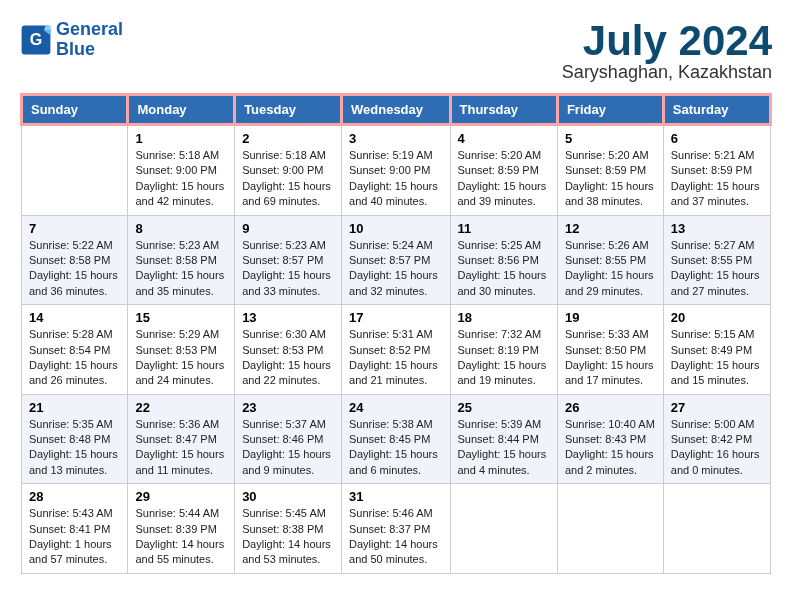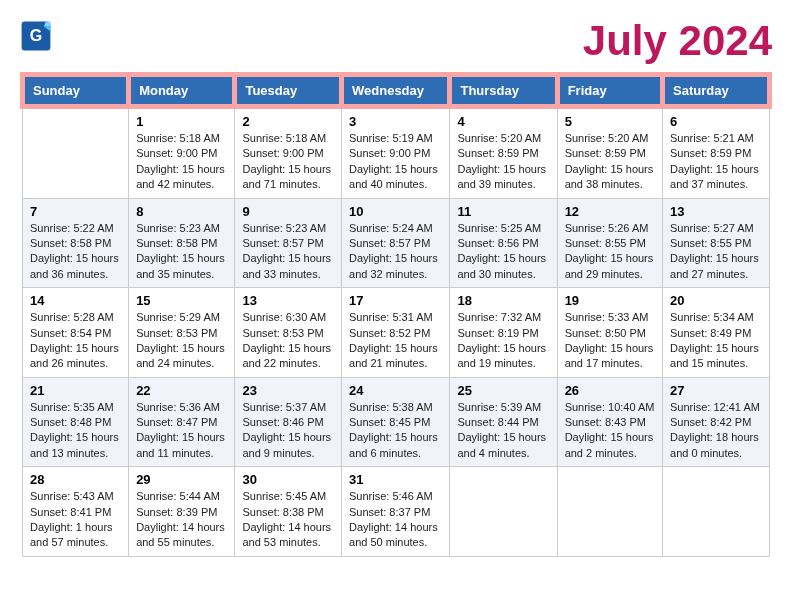--- a/index.html
+++ b/index.html
@@ -33,42 +33,42 @@
     .logo-icon {
       width: 32px;
       height: 32px;
     }
     .title-block {
       text-align: right;
     }
     .month-title {
       font-size: 42px;
       font-weight: bold;
-      color: #be185d;
+      color: #0c4a6e;
       line-height: 1;
     }
     .subtitle {
       font-size: 18px;
       color: #333;
     }
     table {
       width: 100%;
       border-collapse: collapse;
       font-size: 11px;
     }
     thead tr {
       background-color: #2e6db4;
       color: #fff;
     }
     thead th {
       padding: 6px 8px;
       text-align: left;
       font-size: 13px;
       font-weight: bold;
-      border: 5px solid #fca5a5;
+      border: 3px solid #fca5a5;
       margin-left: 6px;
     }
     tbody tr {
       vertical-align: top;
     }
     tbody tr:nth-child(odd) {
       background-color: #fff;
     }
     tbody tr:nth-child(even) {
       background-color: #f0f4fa;
@@ -95,23 +95,28 @@
 <body>
 
 <div class="header">
   <div class="logo">
     <svg class="logo-icon" viewBox="0 0 40 40">
       <rect x="2" y="2" width="36" height="36" rx="4" fill="#1a5ba8"></rect>
       <text x="20" y="26" text-anchor="middle" fill="white" font-size="20" font-weight="bold" font-family="Arial">G</text>
       <polygon points="30,8 38,14 38,8" fill="#4fc3f7"></polygon>
       <polygon points="30,8 38,8 38,2 32,2" fill="#81d4fa"></polygon>
     </svg>
+    <div class="logo-text">
+      <div><span>General</span></div>
+      <div><span>Blue</span></div>
+    </div>
   </div>
   <div class="title-block">
     <div class="month-title">July 2024</div>
+    <div class="subtitle">Saryshaghan, Kazakhstan</div>
   </div>
 </div>
 
 <table>
   <thead>
     <tr>
       <th>Sunday</th>
       <th>Monday</th>
       <th>Tuesday</th>
       <th>Wednesday</th>
@@ -129,21 +134,21 @@
           <div>Sunrise: 5:18 AM</div>
           <div>Sunset: 9:00 PM</div>
           <div>Daylight: 15 hours and 42 minutes.</div>
         </div>
       </td>
         <td>
         <span class="day-num">2</span>
         <div class="day-info">
           <div>Sunrise: 5:18 AM</div>
           <div>Sunset: 9:00 PM</div>
-          <div>Daylight: 15 hours and 71 minutes.</div>
+          <div>Daylight: 15 hours and 69 minutes.</div>
         </div>
       </td>
         <td>
         <span class="day-num">3</span>
         <div class="day-info">
           <div>Sunrise: 5:19 AM</div>
           <div>Sunset: 9:00 PM</div>
           <div>Daylight: 15 hours and 40 minutes.</div>
         </div>
       </td>
@@ -275,21 +280,21 @@
         <span class="day-num">19</span>
         <div class="day-info">
           <div>Sunrise: 5:33 AM</div>
           <div>Sunset: 8:50 PM</div>
           <div>Daylight: 15 hours and 17 minutes.</div>
         </div>
       </td>
         <td>
         <span class="day-num">20</span>
         <div class="day-info">
-          <div>Sunrise: 5:34 AM</div>
+          <div>Sunrise: 5:15 AM</div>
           <div>Sunset: 8:49 PM</div>
           <div>Daylight: 15 hours and 15 minutes.</div>
         </div>
       </td>
       </tr>
       <tr>
         <td>
         <span class="day-num">21</span>
         <div class="day-info">
           <div>Sunrise: 5:35 AM</div>
@@ -333,23 +338,23 @@
         <span class="day-num">26</span>
         <div class="day-info">
           <div>Sunrise: 10:40 AM</div>
           <div>Sunset: 8:43 PM</div>
           <div>Daylight: 15 hours and 2 minutes.</div>
         </div>
       </td>
         <td>
         <span class="day-num">27</span>
         <div class="day-info">
-          <div>Sunrise: 12:41 AM</div>
+          <div>Sunrise: 5:00 AM</div>
           <div>Sunset: 8:42 PM</div>
-          <div>Daylight: 18 hours and 0 minutes.</div>
+          <div>Daylight: 16 hours and 0 minutes.</div>
         </div>
       </td>
       </tr>
       <tr>
         <td>
         <span class="day-num">28</span>
         <div class="day-info">
           <div>Sunrise: 5:43 AM</div>
           <div>Sunset: 8:41 PM</div>
           <div>Daylight: 1 hours and 57 minutes.</div>

